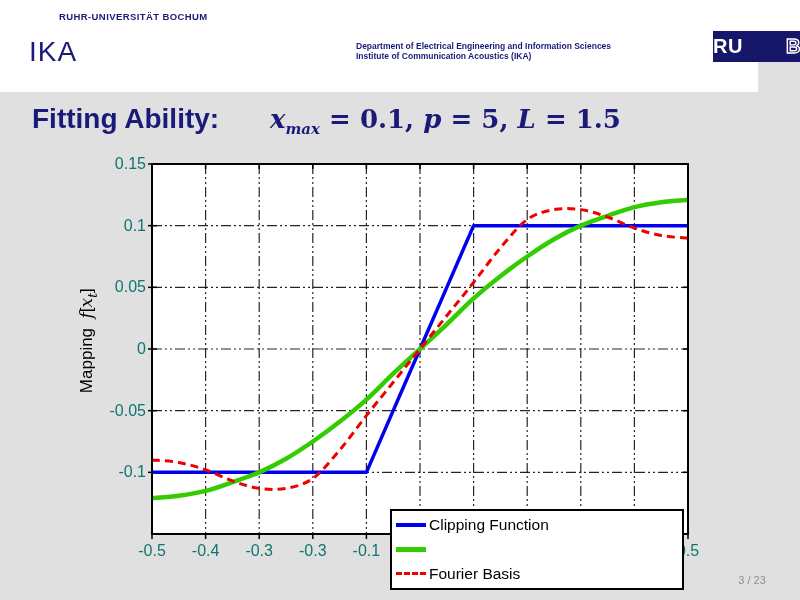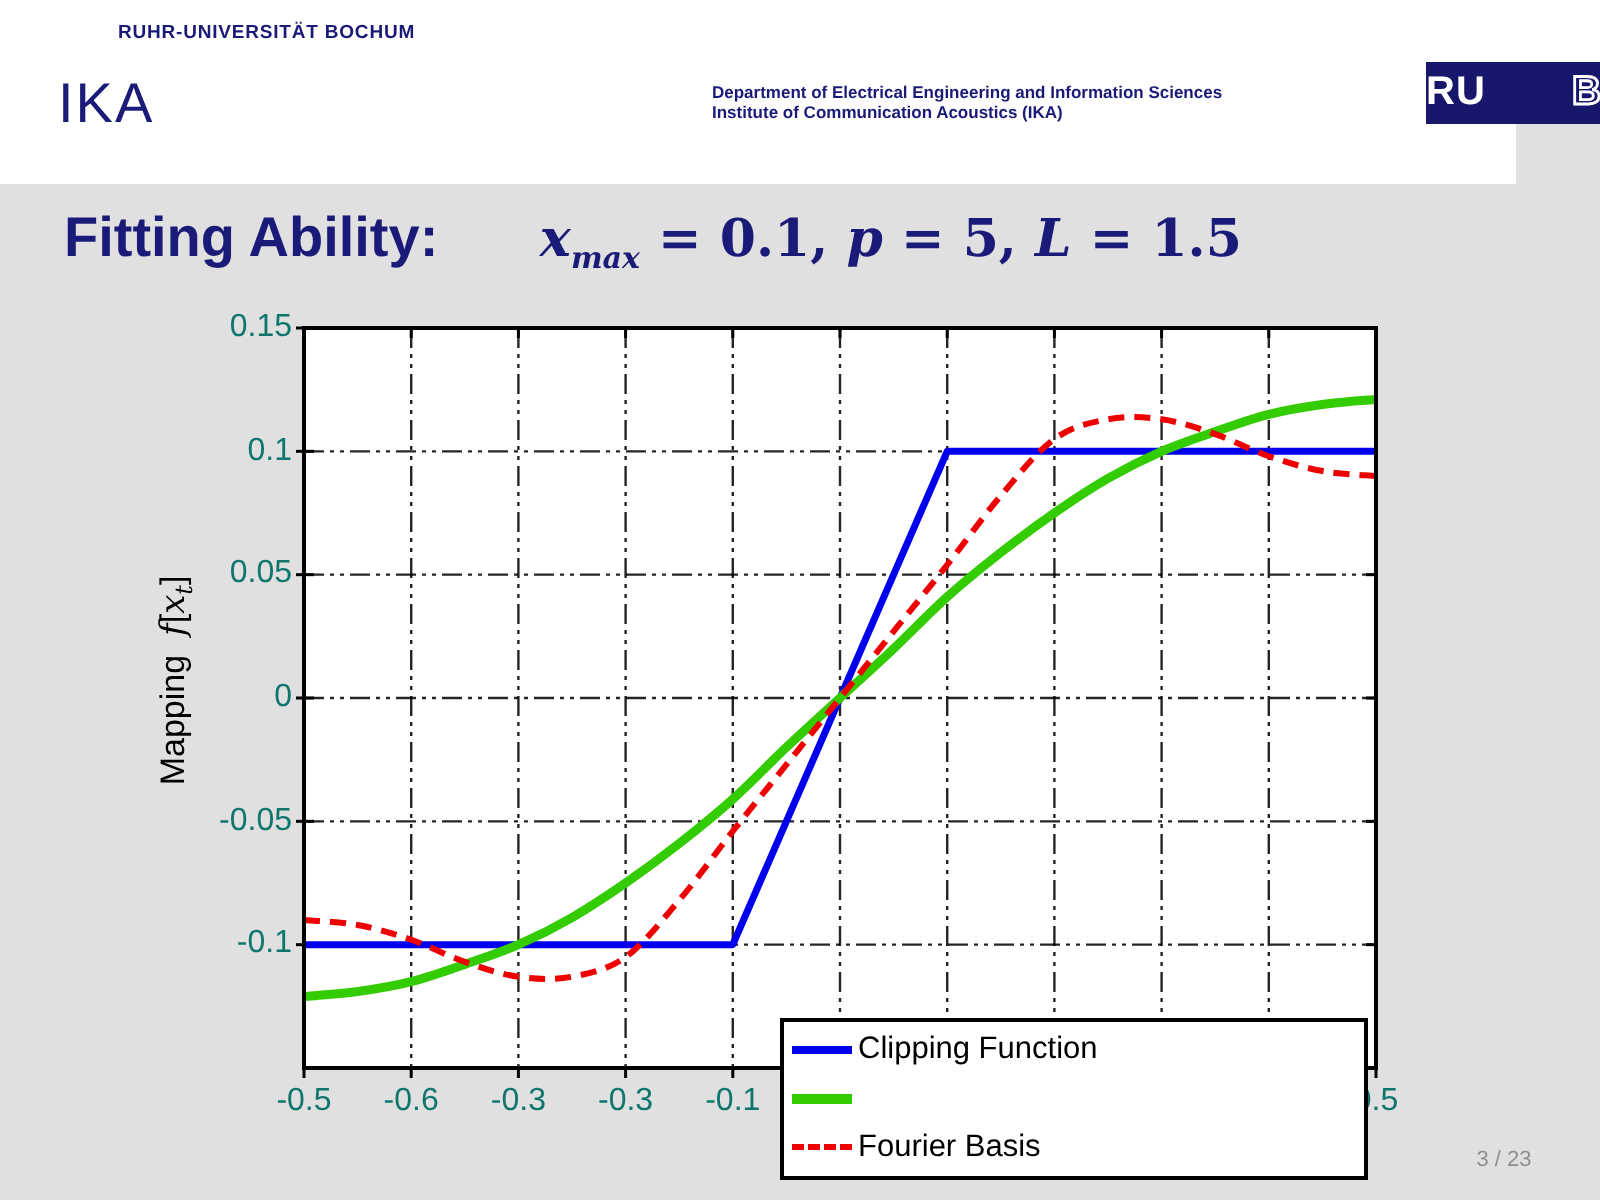--- a/index.html
+++ b/index.html
@@ -150,21 +150,21 @@
         <line x1="683" y1="318.6666666666667" x2="688" y2="318.6666666666667" stroke="#000" stroke-width="1.5"></line>
         <line x1="148" y1="380.33333333333337" x2="157" y2="380.33333333333337" stroke="#000" stroke-width="1.5"></line>
         <line x1="683" y1="380.33333333333337" x2="688" y2="380.33333333333337" stroke="#000" stroke-width="1.5"></line>
         <path d="M152 380.33333333333337 L178.79999999999998 380.33333333333337 L205.6 380.33333333333337 L232.4 380.33333333333337 L259.2 380.33333333333337 L286 380.33333333333337 L312.79999999999995 380.33333333333337 L339.6 380.33333333333337 L366.4 380.33333333333337 L393.20000000000005 318.6666666666667 L420 257 L446.8 195.33333333333331 L473.59999999999997 133.66666666666666 L500.40000000000003 133.66666666666666 L527.2 133.66666666666666 L554 133.66666666666666 L580.8 133.66666666666666 L607.5999999999999 133.66666666666666 L634.4000000000001 133.66666666666666 L661.2 133.66666666666666 L688 133.66666666666666" fill="none" stroke="#0000ee" stroke-width="3.5" stroke-linejoin="round" stroke-linecap="butt" clip-path="url(#plotclip)"></path>
         <path d="M152 406.23333333333335C156.46666666666667 405.82222222222225 169.86666666666665 405.00000000000006 178.79999999999998 403.7666666666667C187.73333333333332 402.53333333333336 196.66666666666666 401.0944444444445 205.6 398.83333333333337C214.53333333333333 396.57222222222225 223.46666666666667 393.28333333333336 232.4 390.20000000000005C241.33333333333334 387.11666666666673 250.26666666666665 384.23888888888894 259.2 380.33333333333337C268.1333333333333 376.4277777777778 277.06666666666666 371.90555555555557 286 366.76666666666665C294.93333333333334 361.62777777777774 303.8666666666666 355.6666666666667 312.79999999999995 349.5C321.7333333333333 343.3333333333333 330.6666666666667 336.75555555555553 339.6 329.76666666666665C348.53333333333336 322.77777777777777 357.46666666666664 315.58333333333337 366.4 307.5666666666667C375.3333333333333 299.55000000000007 384.2666666666667 290.09444444444443 393.20000000000005 281.66666666666663C402.1333333333334 273.2388888888888 411.06666666666666 265.22222222222223 420 257C428.93333333333334 248.77777777777777 437.8666666666667 240.76111111111112 446.8 232.33333333333334C455.73333333333335 223.90555555555557 464.66666666666663 214.45 473.59999999999997 206.4333333333333C482.5333333333333 198.41666666666663 491.4666666666667 191.22222222222223 500.40000000000003 184.23333333333335C509.33333333333337 177.24444444444447 518.2666666666668 170.66666666666666 527.2 164.5C536.1333333333333 158.33333333333334 545.0666666666667 152.37222222222223 554 147.23333333333335C562.9333333333333 142.09444444444446 571.8666666666667 137.57222222222222 580.8 133.66666666666666C589.7333333333332 129.7611111111111 598.6666666666665 126.88333333333333 607.5999999999999 123.8C616.5333333333333 120.71666666666667 625.4666666666667 117.42777777777776 634.4000000000001 115.16666666666666C643.3333333333335 112.90555555555555 652.2666666666668 111.46666666666667 661.2 110.23333333333333C670.1333333333333 109 683.5333333333333 108.17777777777778 688 107.76666666666667" fill="none" stroke="#33cc00" stroke-width="4.5" stroke-linejoin="round" stroke-linecap="butt" clip-path="url(#plotclip)"></path>
         <path d="M152 368C156.46666666666667 368.4111111111111 169.86666666666665 368.8222222222222 178.79999999999998 370.46666666666664C187.73333333333332 372.1111111111111 196.66666666666666 374.7833333333333 205.6 377.8666666666667C214.53333333333333 380.95000000000005 223.46666666666667 385.8833333333334 232.4 388.9666666666667C241.33333333333334 392.05 250.26666666666665 395.1333333333333 259.2 396.3666666666667C268.1333333333333 397.6 277.06666666666666 398.0111111111111 286 396.3666666666667C294.93333333333334 394.72222222222223 303.8666666666666 392.87222222222226 312.79999999999995 386.50000000000006C321.7333333333333 380.12777777777785 330.6666666666667 368.6166666666667 339.6 358.1333333333333C348.53333333333336 347.65 357.46666666666664 334.9055555555555 366.4 323.59999999999997C375.3333333333333 312.2944444444444 384.2666666666667 301.4 393.20000000000005 290.29999999999995C402.1333333333334 279.19999999999993 411.06666666666666 268.09999999999997 420 257C428.93333333333334 245.9 437.8666666666667 234.8 446.8 223.70000000000002C455.73333333333335 212.60000000000002 464.66666666666663 201.70555555555558 473.59999999999997 190.4C482.5333333333333 179.09444444444443 491.4666666666667 166.35000000000002 500.40000000000003 155.86666666666667C509.33333333333337 145.38333333333333 518.2666666666668 133.87222222222223 527.2 127.5C536.1333333333333 121.12777777777778 545.0666666666667 119.27777777777777 554 117.63333333333333C562.9333333333333 115.98888888888888 571.8666666666667 116.39999999999999 580.8 117.63333333333333C589.7333333333332 118.86666666666666 598.6666666666665 121.95 607.5999999999999 125.03333333333333C616.5333333333333 128.11666666666667 625.4666666666667 133.04999999999998 634.4000000000001 136.13333333333333C643.3333333333335 139.21666666666667 652.2666666666668 141.88888888888889 661.2 143.53333333333333C670.1333333333333 145.17777777777778 683.5333333333333 145.5888888888889 688 146" fill="none" stroke="#ee0000" stroke-width="3" stroke-linejoin="round" stroke-linecap="butt" clip-path="url(#plotclip)" stroke-dasharray="8 5"></path>
         <rect x="152" y="72" width="536" height="370" fill="none" stroke="#000" stroke-width="2"></rect>
       </svg>
     <div id="tick-layer">
         <div class="tick-label xtick" style="left: 127px; top: 450px; width: 50px;">-0.5</div>
-        <div class="tick-label xtick" style="left: 180.6px; top: 450px; width: 50px;">-0.6</div>
+        <div class="tick-label xtick" style="left: 180.6px; top: 450px; width: 50px;">-0.4</div>
         <div class="tick-label xtick" style="left: 234.2px; top: 450px; width: 50px;">-0.3</div>
         <div class="tick-label xtick" style="left: 287.8px; top: 450px; width: 50px;">-0.3</div>
         <div class="tick-label xtick" style="left: 341.4px; top: 450px; width: 50px;">-0.1</div>
         <div class="tick-label xtick" style="left: 395px; top: 450px; width: 50px;">0</div>
         <div class="tick-label xtick" style="left: 448.6px; top: 450px; width: 50px;">0.1</div>
         <div class="tick-label xtick" style="left: 502.2px; top: 450px; width: 50px;">0.2</div>
         <div class="tick-label xtick" style="left: 555.8px; top: 450px; width: 50px;">0.3</div>
         <div class="tick-label xtick" style="left: 609.4px; top: 450px; width: 50px;">0.4</div>
         <div class="tick-label xtick" style="left: 663px; top: 450px; width: 50px;">0.5</div>
         <div class="tick-label ytick" style="left: 90px; top: 63px; width: 56px;">0.15</div>

